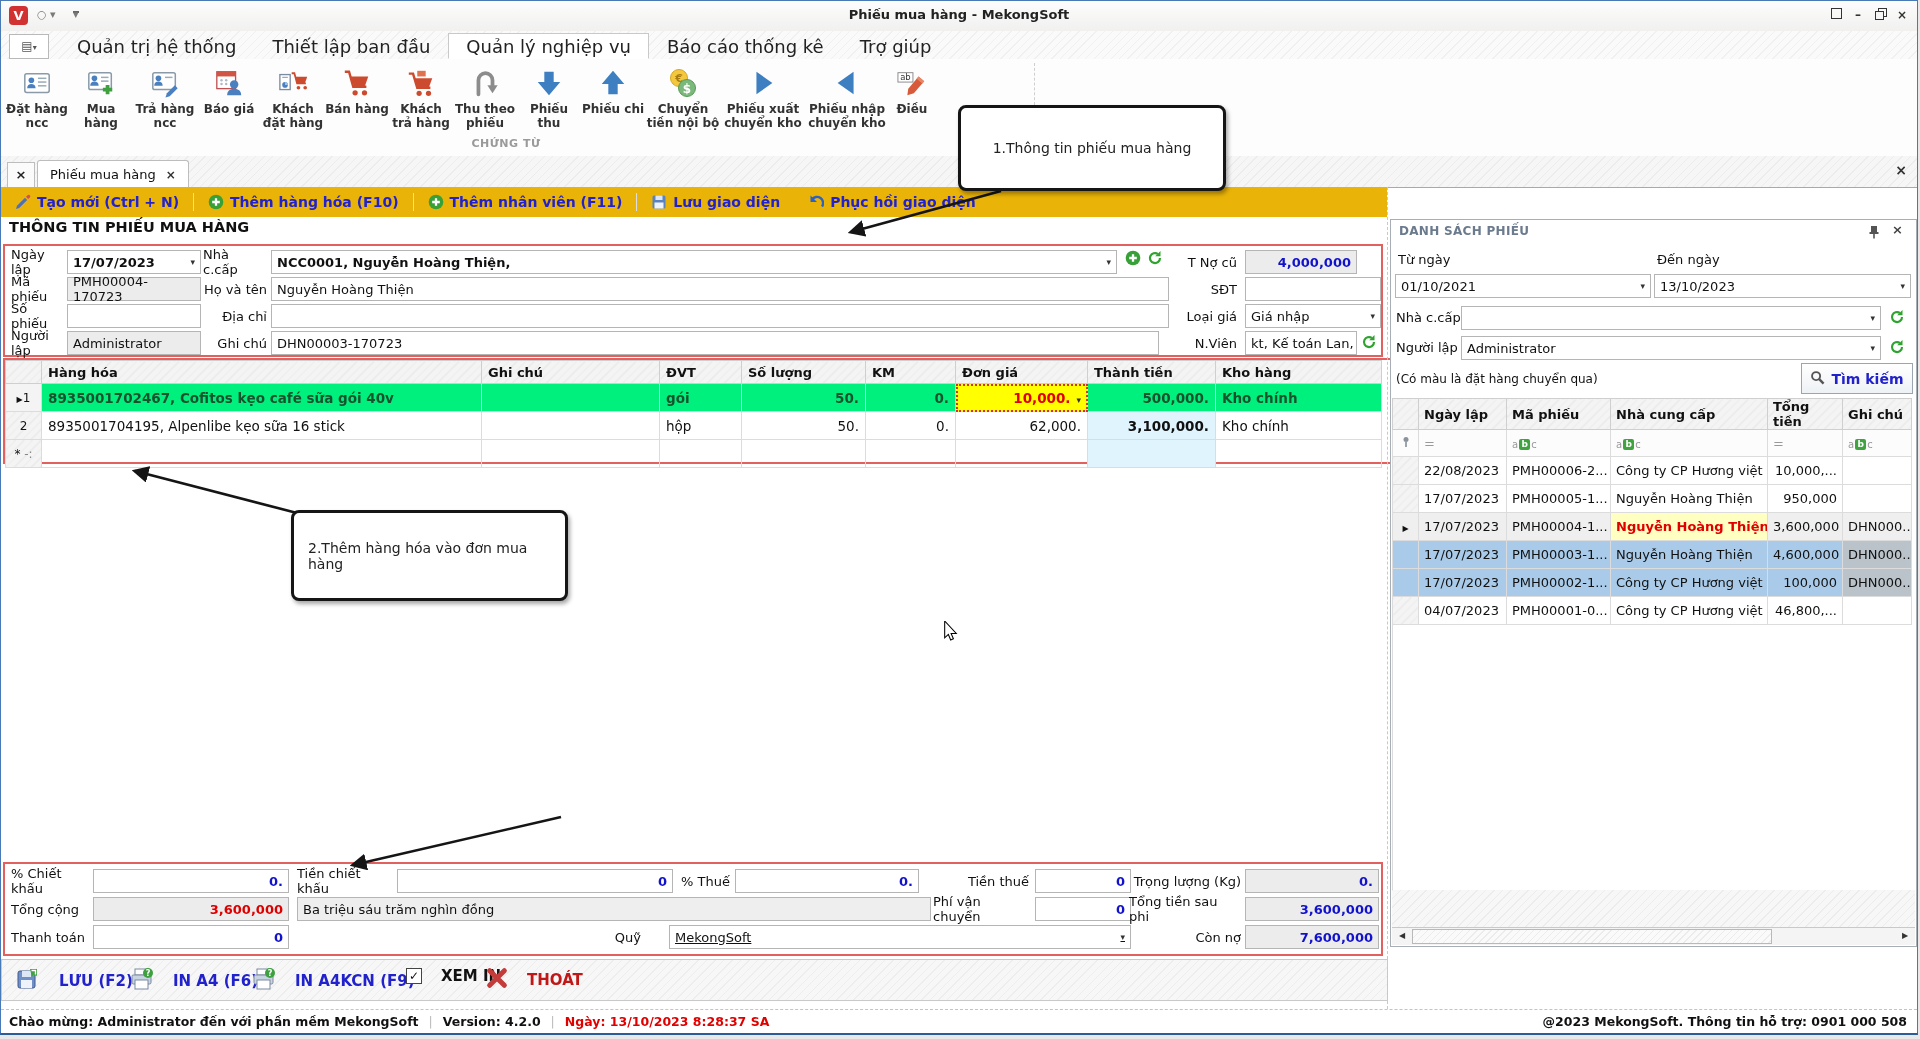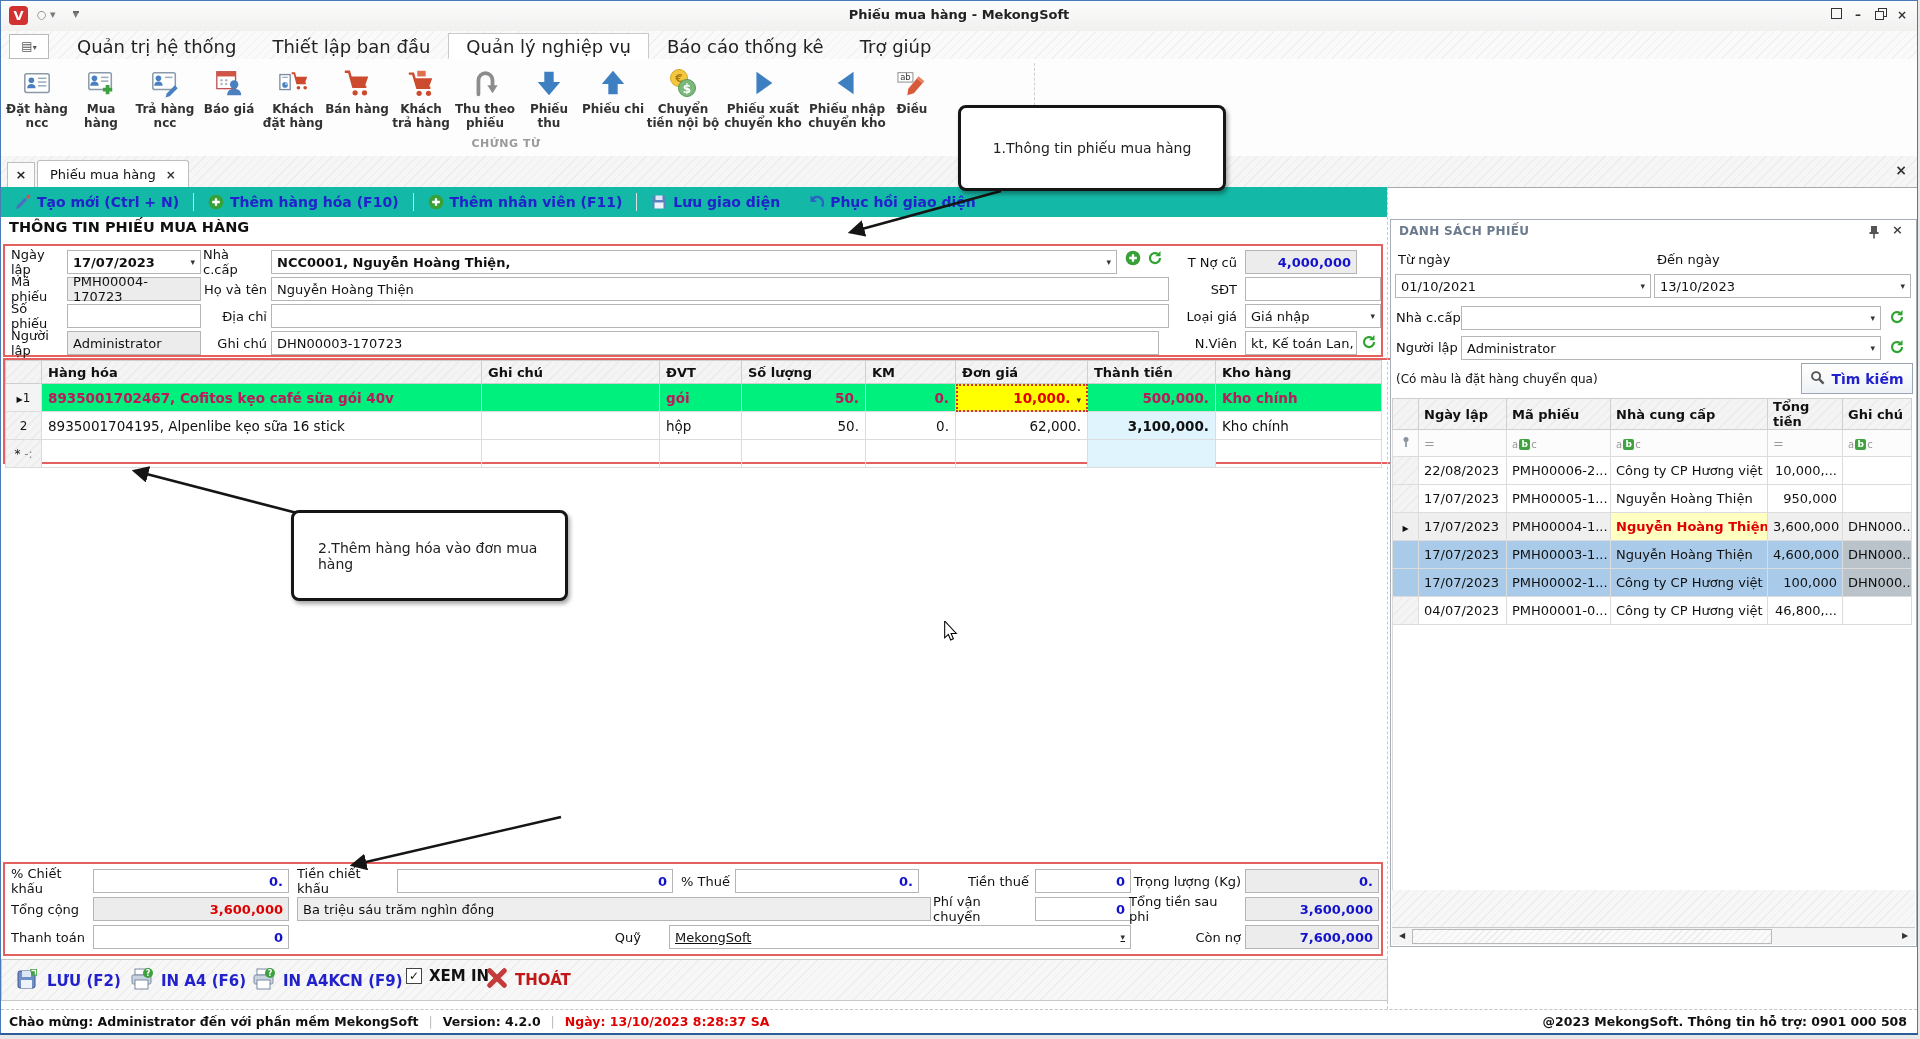--- a/index.html
+++ b/index.html
@@ -33,52 +33,52 @@
   .rlabel{font-size:12px;font-weight:bold;color:#333;text-align:center;line-height:1.18;margin-top:1px;}
   .rgroup{position:absolute;left:340px;top:78px;width:330px;text-align:center;font-size:11px;font-weight:bold;color:#9a9a9a;letter-spacing:.5px;}
   .vdash{position:absolute;left:1033px;top:4px;height:86px;border-left:1px dashed #cfcfcf;}
   
   .doctabs{position:absolute;left:0;top:155px;width:100%;height:31px;border-bottom:1px solid #a9a9a9;background-color:#f6f6f6;background-image:repeating-linear-gradient(135deg, rgba(110,110,110,0.07) 0 1px, transparent 1px 6px);}
   .dt-close{position:absolute;left:6px;top:6px;width:26px;height:24px;border:1px solid #bdbdbd;background:#fbfbfb;text-align:center;line-height:23px;font-weight:bold;font-size:13px;color:#222;}
   .dtab{position:absolute;left:36px;top:4px;height:27px;padding:0 12px;background:#fff;border:1px solid #bdbdbd;border-bottom:none;border-radius:3px 3px 0 0;display:flex;align-items:center;gap:10px;font-size:13px;}
   .dtab .x{font-weight:bold;font-size:12px;color:#333;}
   .dt-right-close{position:absolute;right:10px;top:6px;font-weight:bold;font-size:14px;color:#333;}
   
-  .actionbar{position:absolute;left:0;top:186px;width:1386px;height:30px;background:#14b8a6;display:flex;align-items:center;}
+  .actionbar{position:absolute;left:0;top:186px;width:1386px;height:30px;background:#eab308;display:flex;align-items:center;}
   .alink{display:flex;align-items:center;gap:6px;color:#2222cc;font-weight:bold;font-size:14px;padding:0 14px;}
   .asep{width:1px;height:18px;background:#ddd;}
   
   .lbl{position:absolute;height:24px;display:flex;align-items:center;font-size:13px;color:#111;}
   .rgt{justify-content:flex-end;}
   .fld{position:absolute;height:24px;border:1px solid #b5b5b5;background:#fff;box-sizing:border-box;display:flex;align-items:center;padding:0 5px;font-size:13px;color:#111;font-family:inherit;}
   .fld.ro{background:#ececec;}
   .fld .dd{margin-left:auto;color:#333;font-size:9px;}
   .numb{justify-content:flex-end;font-weight:bold;color:#1212cc;}
   .redbox{position:absolute;border:2px solid #e2605e;background:#fff;box-sizing:border-box;}
   .section-title{position:absolute;left:8px;top:218px;font-size:14.5px;font-weight:bold;color:#111;}
   input.fld{outline:none;}
   .ico16{display:inline-flex;width:16px;height:16px;}
   .ico-inline{position:absolute;top:4px;}
   
   table.grid{border-collapse:collapse;table-layout:fixed;width:1376px;font-size:13.5px;}
   table.grid th{height:22px;background-color:#f4f4f4;background-image:repeating-linear-gradient(135deg, rgba(110,110,110,0.08) 0 1px, transparent 1px 6px);border:1px solid #cfcfcf;font-weight:bold;text-align:left;padding:0 6px;font-size:13px;}
   table.grid td{height:27px;border:1px solid #dcdcdc;padding:0 6px;overflow:hidden;white-space:nowrap;}
   td.ind{background-color:#f4f4f4;background-image:repeating-linear-gradient(135deg, rgba(110,110,110,0.08) 0 1px, transparent 1px 6px);text-align:center;padding:0 2px;font-size:12px;}
-  tr.grn td{background:#00f07e;color:#be185d;font-weight:bold;}
+  tr.grn td{background:#00f07e;color:#14532d;font-weight:bold;}
   tr.grn td.ind{background-color:#f4f4f4;color:#111;font-weight:normal;}
   td.r{text-align:right;}
   td.pricecell{background:#ffff00 !important;color:#e00000 !important;outline:2px dotted #d43030;outline-offset:-2px;}
   td.pricecell .dd{color:#333;font-size:9px;margin-left:6px;}
   td.bluetot{background:#dff4fd;font-weight:bold;}
   
   .words{background:#eeeeee;}
   .redmoney{justify-content:flex-end;font-weight:bold;color:#dd0000;}
   
   .footbar{position:absolute;left:0;top:958px;width:1387px;height:42px;border:1px solid #c9c9c9;box-sizing:border-box;background-color:#f7f7f7;background-image:repeating-linear-gradient(135deg, rgba(110,110,110,0.07) 0 1px, transparent 1px 6px);}
-  .fitem{position:absolute;top:7px;display:flex;align-items:center;gap:7px;font-size:15px;font-weight:bold;color:#2222cc;}
+  .fitem{position:absolute;top:7px;display:flex;align-items:center;gap:19px;font-size:15px;font-weight:bold;color:#2222cc;}
   .fitem.dark{color:#111;}
   .fitem.red{color:#c01818;}
   .chk{width:14px;height:14px;border:1.5px solid #444;background:#fff;display:inline-flex;align-items:center;justify-content:center;font-size:12px;color:#111;}
   
   .splitter{position:absolute;left:1386px;top:186px;height:822px;border-left:1px dashed #c8c8c8;}
   .panel{position:absolute;left:1389px;top:218px;width:527px;height:728px;border:1px solid #a8aeb5;background:#fff;box-sizing:border-box;}
   .ptitle{position:absolute;left:8px;top:4px;font-size:12px;font-weight:bold;color:#6b7b8d;letter-spacing:.3px;}
   .phead-ico{position:absolute;top:5px;color:#444;}
   .plbl{position:absolute;font-size:13px;color:#111;}
   .searchbtn{position:absolute;left:410px;top:143px;width:110px;height:29px;border:1px solid #9aa5b1;background:linear-gradient(#ffffff,#eef1f5);display:flex;align-items:center;justify-content:center;gap:6px;font-size:14px;font-weight:bold;color:#2222cc;}
@@ -722,21 +722,21 @@
     <span class="sep">|</span>
     <span>Version: 4.2.0</span>
     <span class="sep">|</span>
     <span class="sdate">Ngày: 13/10/2023 8:28:37 SA</span>
     <span class="ssupport">@2023 MekongSoft. Thông tin hỗ trợ: 0901 000 508</span>
   </div>
 
   <div class="callout" style="left:957px;top:104px;width:268px;height:86px;justify-content:center;">
       <span>1.Thông tin phiếu mua hàng</span>
     </div>
-  <div class="callout" style="left:290px;top:509px;width:277px;height:91px;padding-left:24px;">
+  <div class="callout" style="left:290px;top:509px;width:277px;height:91px;padding-left:14px;">
       <span>2.Thêm hàng hóa vào đơn mua hàng</span>
     </div>
 
   <svg class="overlay">
     <defs>
       <marker id="ah" viewBox="0 0 10 10" refX="8" refY="5" markerWidth="6.5" markerHeight="6.5" orient="auto-start-reverse">
         <path d="M0 0L10 5L0 10z" fill="#151515"></path>
       </marker>
     </defs>
     <line x1="1000" y1="190" x2="850" y2="231" stroke="#151515" stroke-width="2.6" marker-end="url(#ah)"></line>

